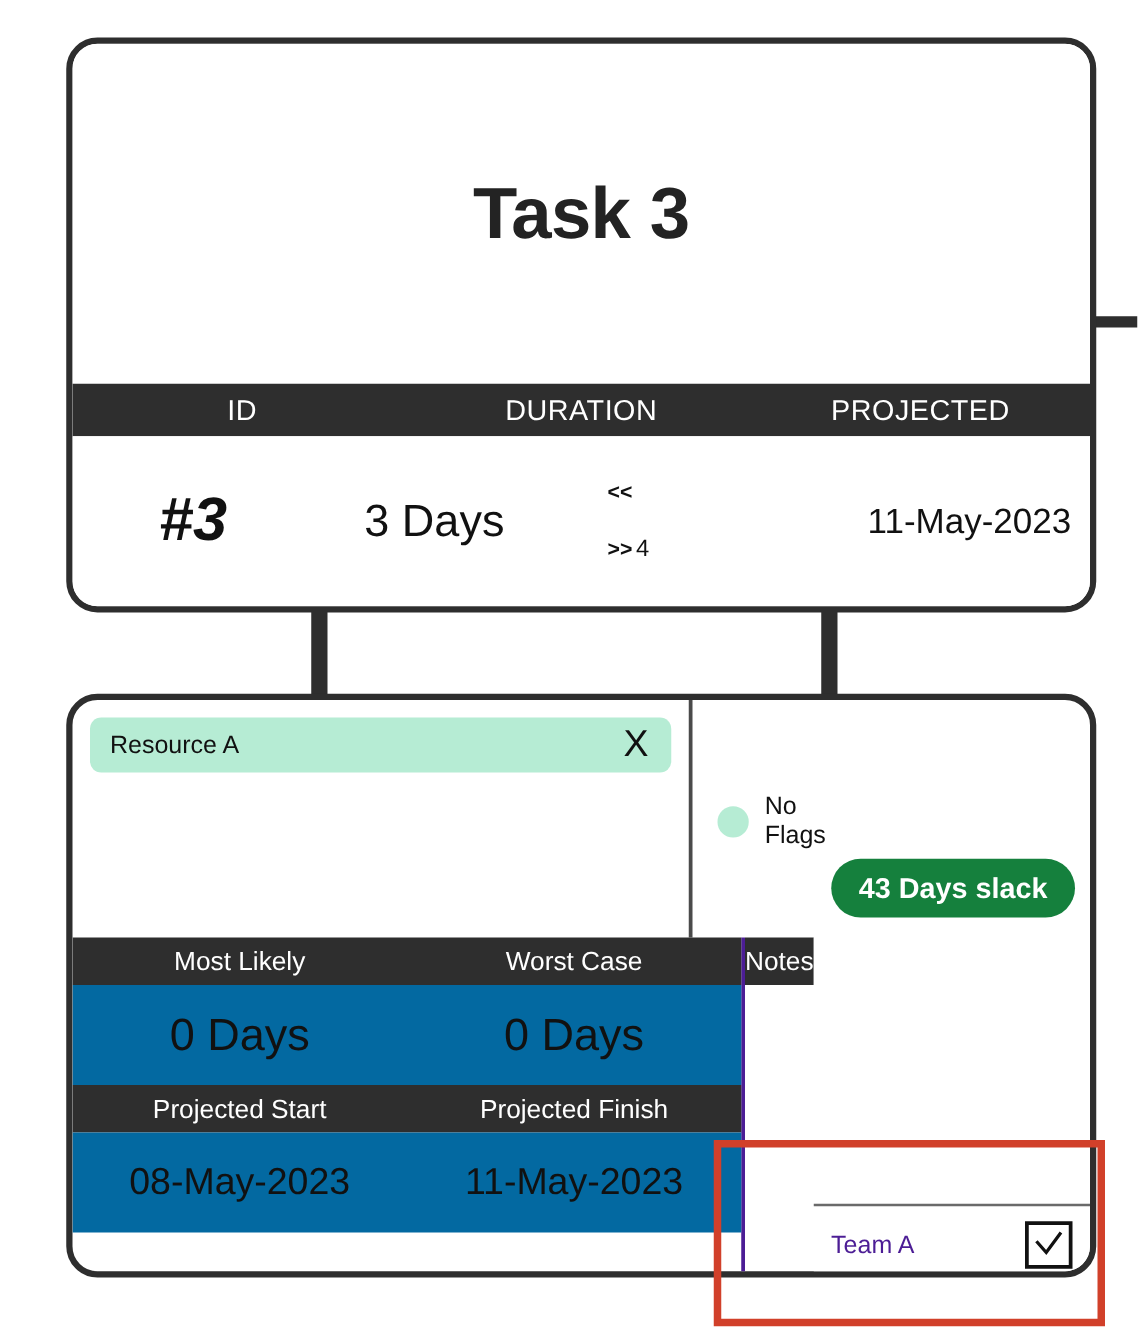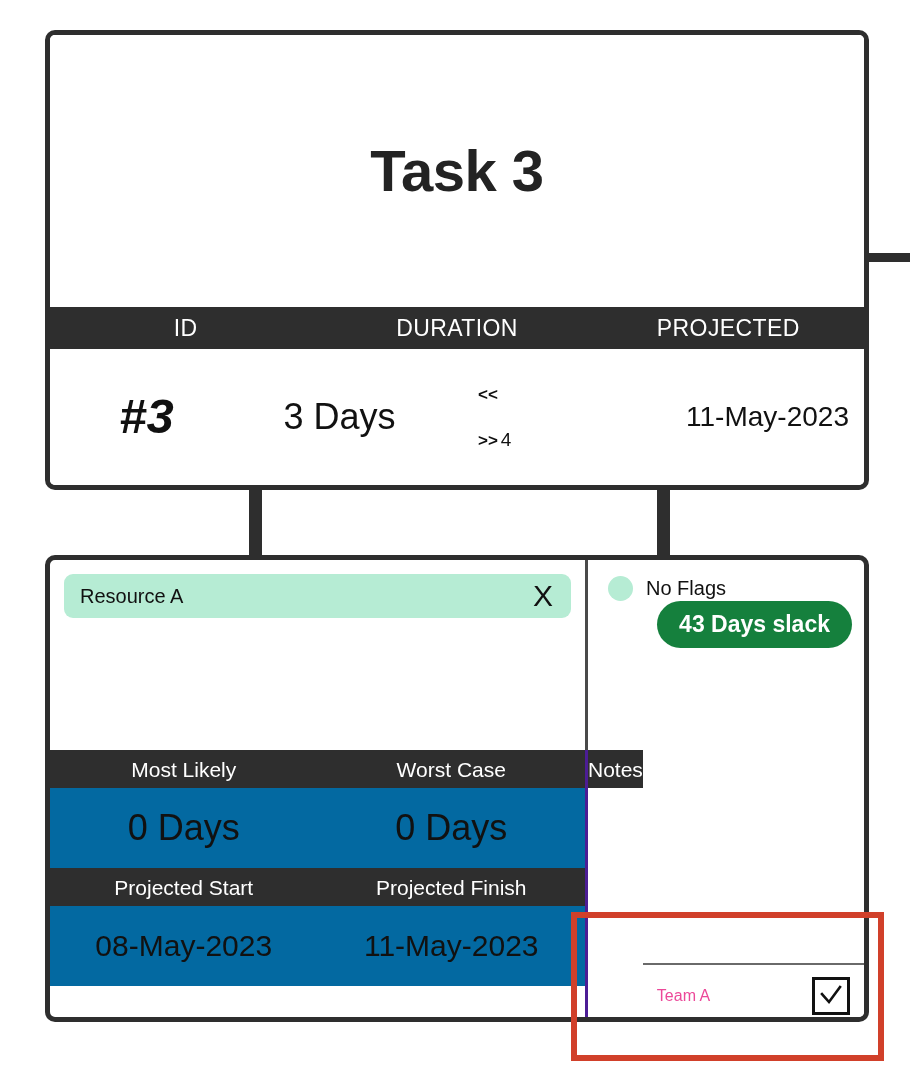--- a/index.html
+++ b/index.html
@@ -18,24 +18,25 @@
     width: 910px;
     height: 1072px;
     overflow: hidden;
   }
 
   
   .card {
     position: absolute;
     background: #ffffff;
     border: 5px solid #2e2e2e;
-    border-radius: 10px;
+    border-radius: 25px;
     box-sizing: border-box;
     overflow: hidden;
     z-index: 3;
+    margin-left: 8px;
   }
 
   
   #task-card {
     left: 45px;
     top: 30px;
     width: 824px;
     height: 460px;
   }
   .task-title-area {
@@ -139,21 +140,21 @@
     width: 538px;
     box-sizing: border-box;
     padding: 14px 14px 0 14px;
     border-right: 3px solid #4a4a4a;
   }
   .detail-right {
     flex: 1 1 auto;
     box-sizing: border-box;
     padding: 16px 12px 12px 12px;
     display: flex;
-    flex-direction: column;
+    flex-direction: row;
     justify-content: flex-start;
   }
 
   .resource-chip {
     background: #b6ecd4;
     border-radius: 9px;
     height: 44px;
     display: flex;
     align-items: center;
     justify-content: space-between;
@@ -282,22 +283,22 @@
   }
   .note-item {
     height: 62px;
     display: flex;
     align-items: center;
     justify-content: space-between;
     padding: 0 14px 0 14px;
     box-sizing: border-box;
   }
   .note-label {
-    font-size: 16px;
-    color: #ec4899;
+    font-size: 20px;
+    color: #4c1d95;
   }
   .note-checkbox {
     width: 38px;
     height: 38px;
     border: 3px solid #111111;
     box-sizing: border-box;
     display: flex;
     align-items: center;
     justify-content: center;
     flex: 0 0 auto;

